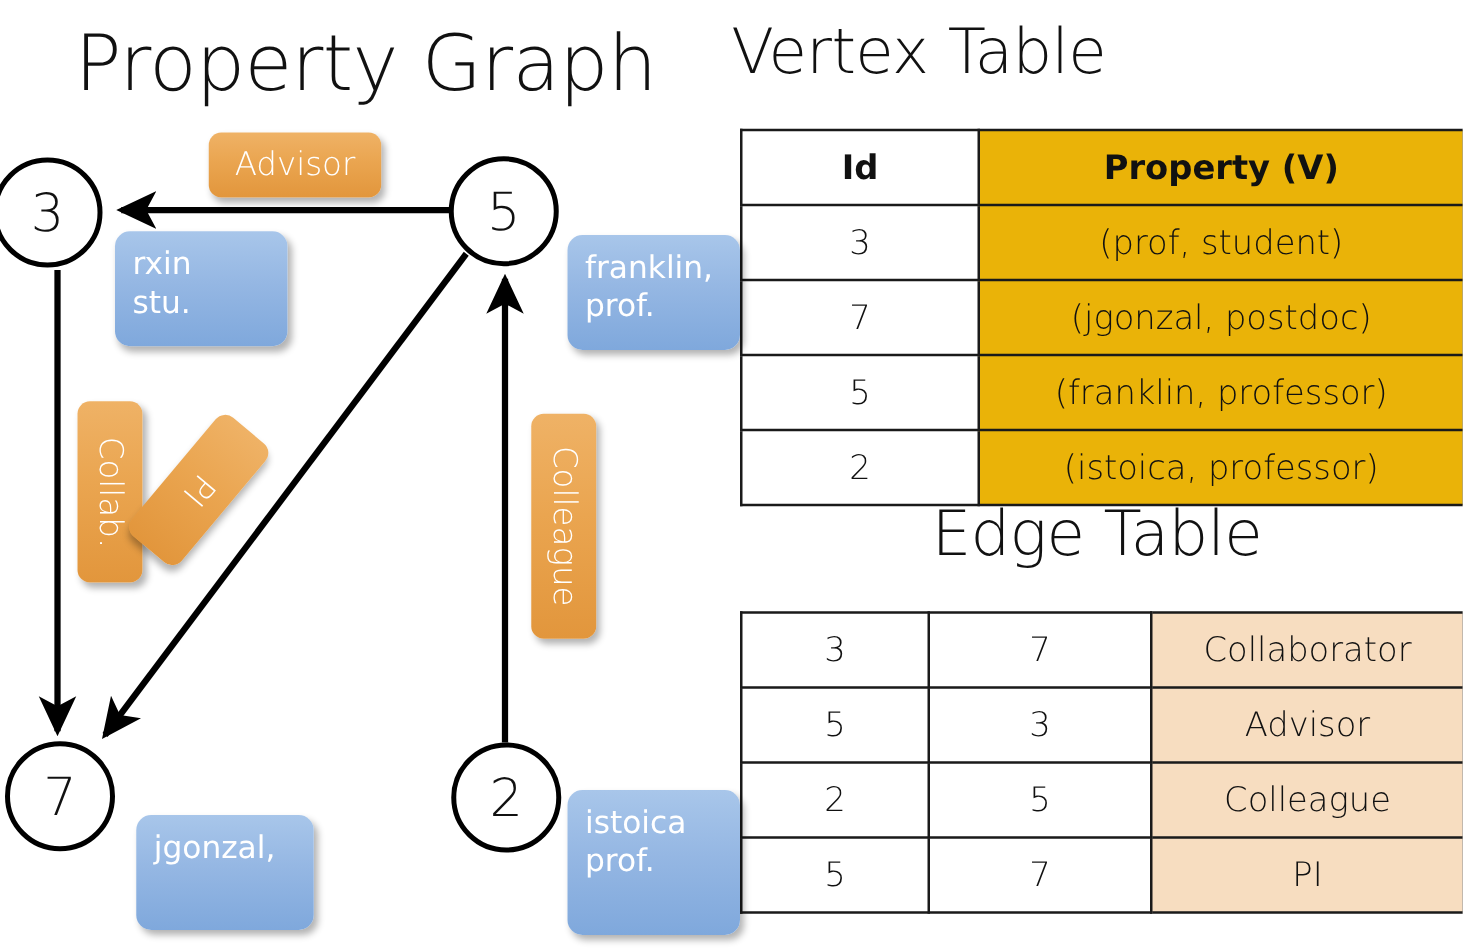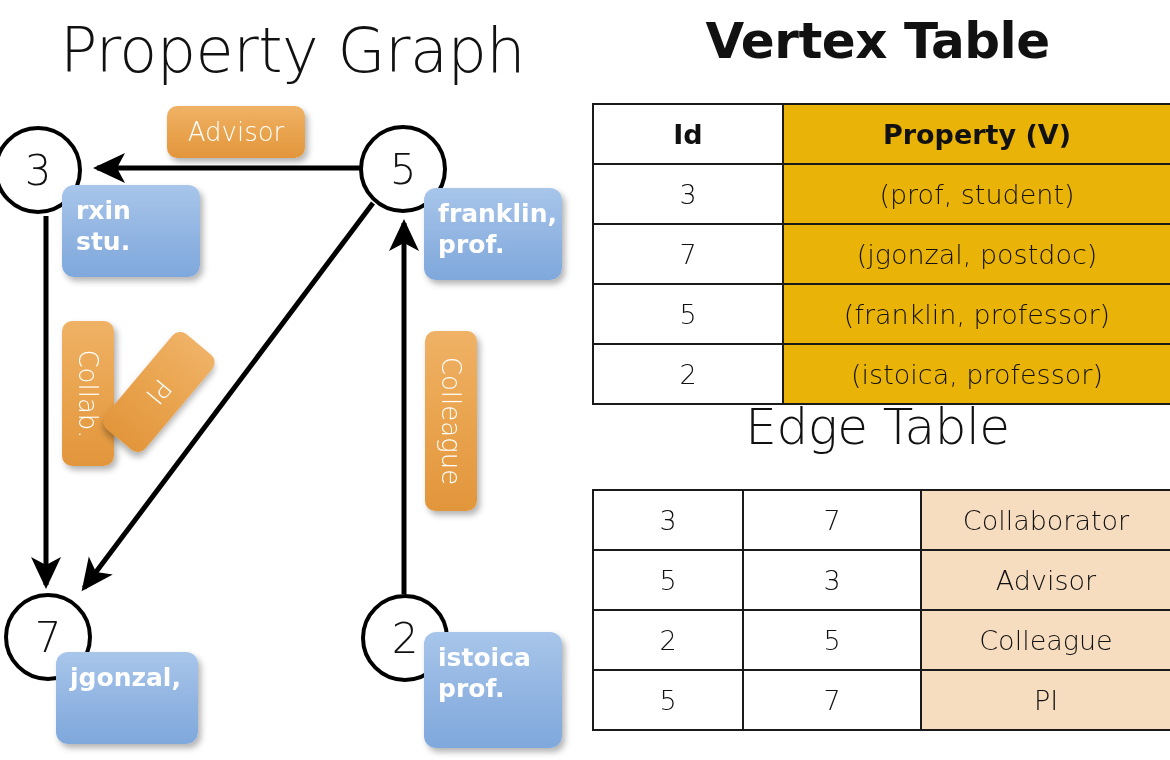--- a/index.html
+++ b/index.html
@@ -25,23 +25,22 @@
     white-space: nowrap;
     letter-spacing: -0.5px;
   }
   #title-property-graph {
     left: 0; top: 14px; width: 585px;
     text-align: center;
     font-size: 62px;
   }
   #title-vertex-table {
     left: 585px; top: 12px; width: 585px;
-    text-align: center;
+    text-align: left;
     font-size: 50px;
-    font-weight: bold;
   }
   #title-edge-table {
     left: 585px; top: 398px; width: 585px;
     text-align: center;
     font-size: 50px;
   }
 
   
   #graph-panel {
     position: absolute;
@@ -81,30 +80,31 @@
   #node-2 { left: 361px; top: 594px; }
 
   
   .prop-box {
     position: absolute;
     border-radius: 12px;
     background: linear-gradient(to bottom, #a8c6ea 0%, #95b7e3 45%, #7fa8dc 100%);
     box-shadow: 3px 4px 6px rgba(0,0,0,0.30);
     color: #ffffff;
     font-family: "DejaVu Sans", sans-serif;
-    font-weight: 700;
+    font-weight: 400;
     font-size: 25px;
     line-height: 1.25;
     padding: 10px 14px;
     box-sizing: border-box;
     z-index: 4;
+    margin-left: 30px;
   }
   #prop-rxin      { left: 62px;  top: 185px; width: 138px; height: 92px; }
   #prop-franklin  { left: 424px; top: 188px; width: 138px; height: 92px; }
-  #prop-jgonzal   { left: 56px;  top: 652px; width: 142px; height: 92px; }
+  #prop-jgonzal   { left: 79px;  top: 652px; width: 142px; height: 92px; }
   #prop-istoica   { left: 424px; top: 632px; width: 138px; height: 116px; }
 
   
   .rel-box {
     position: absolute;
     border-radius: 10px;
     background: linear-gradient(to bottom, #efb266 0%, #eaa550 45%, #e2963c 100%);
     box-shadow: 3px 4px 6px rgba(0,0,0,0.30);
     color: #ffffff;
     font-family: "DejaVu Sans", sans-serif;

